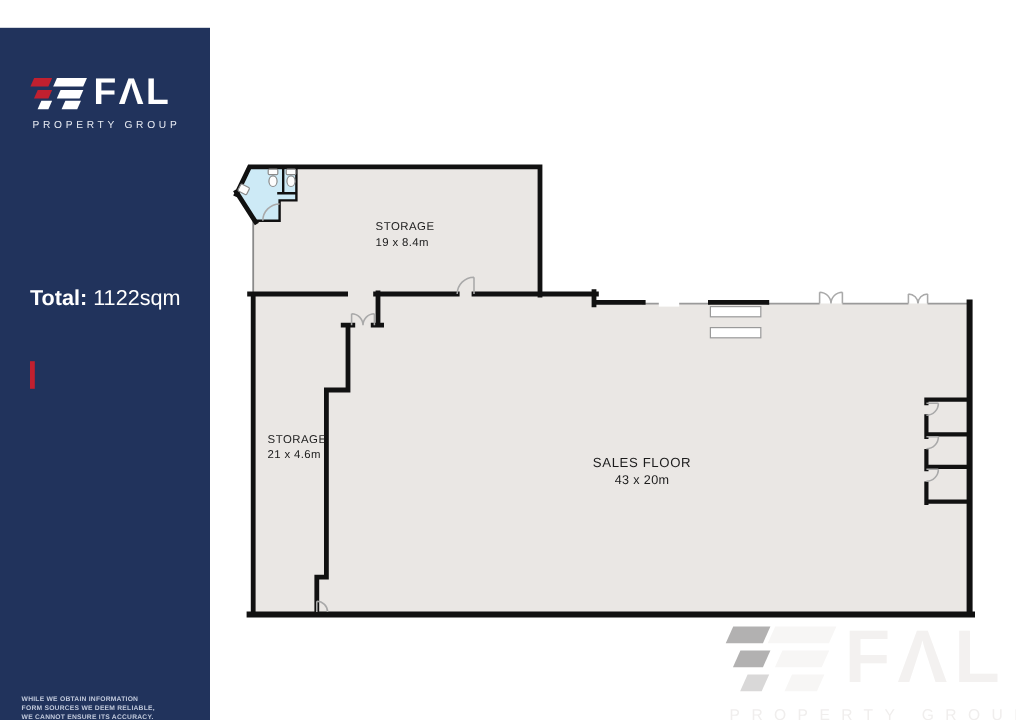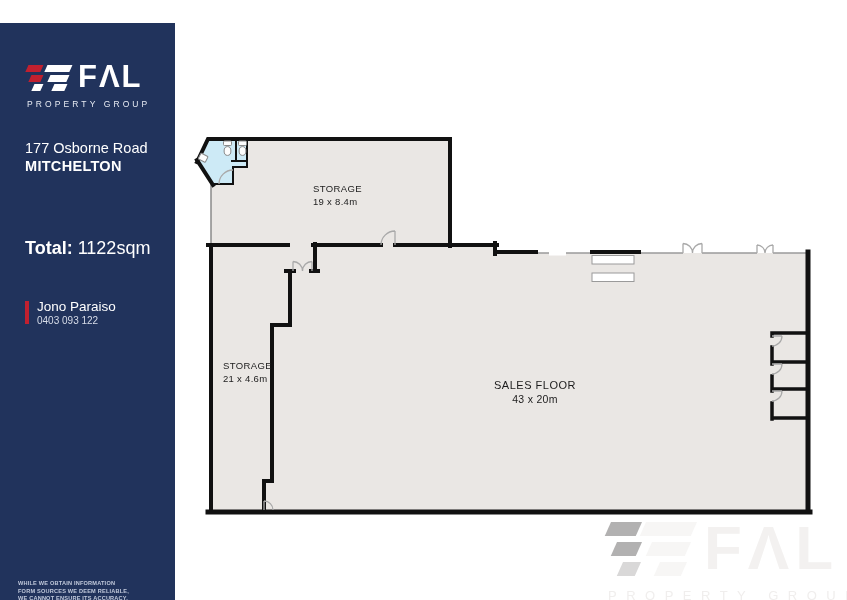--- a/index.html
+++ b/index.html
@@ -99,33 +99,25 @@
               <i class="b w"></i>
               <i class="b w"></i>
               <i class="b w"></i>
             </div>
         </div>
         <div class="brand">FΛL</div>
       </div>
       <div class="tagline">PROPERTY GROUP</div>
     </div>
 
-    <div class="address">
-      <div class="addr1">177 Osborne Road</div>
-      <div class="addr2">MITCHELTON</div>
-    </div>
 
     <div class="total"><span class="tl">Total:</span> <span>1122sqm</span></div>
 
     <div class="agent">
       <span class="bar"></span>
-      <div>
-        <div class="aname">Jono Paraiso</div>
-        <div class="aphone">0403 093 122</div>
-      </div>
     </div>
 
     <div class="disclaimer">
       <div>WHILE WE OBTAIN INFORMATION</div>
       <div>FORM SOURCES WE DEEM RELIABLE,</div>
       <div>WE CANNOT ENSURE ITS ACCURACY.</div>
       <div>WE RECOMMEND THAT INTERESTED</div>
       <div>PARTIES CONDUCT THEIR OWN ENQUIRIES.</div>
     </div>
   </aside>

